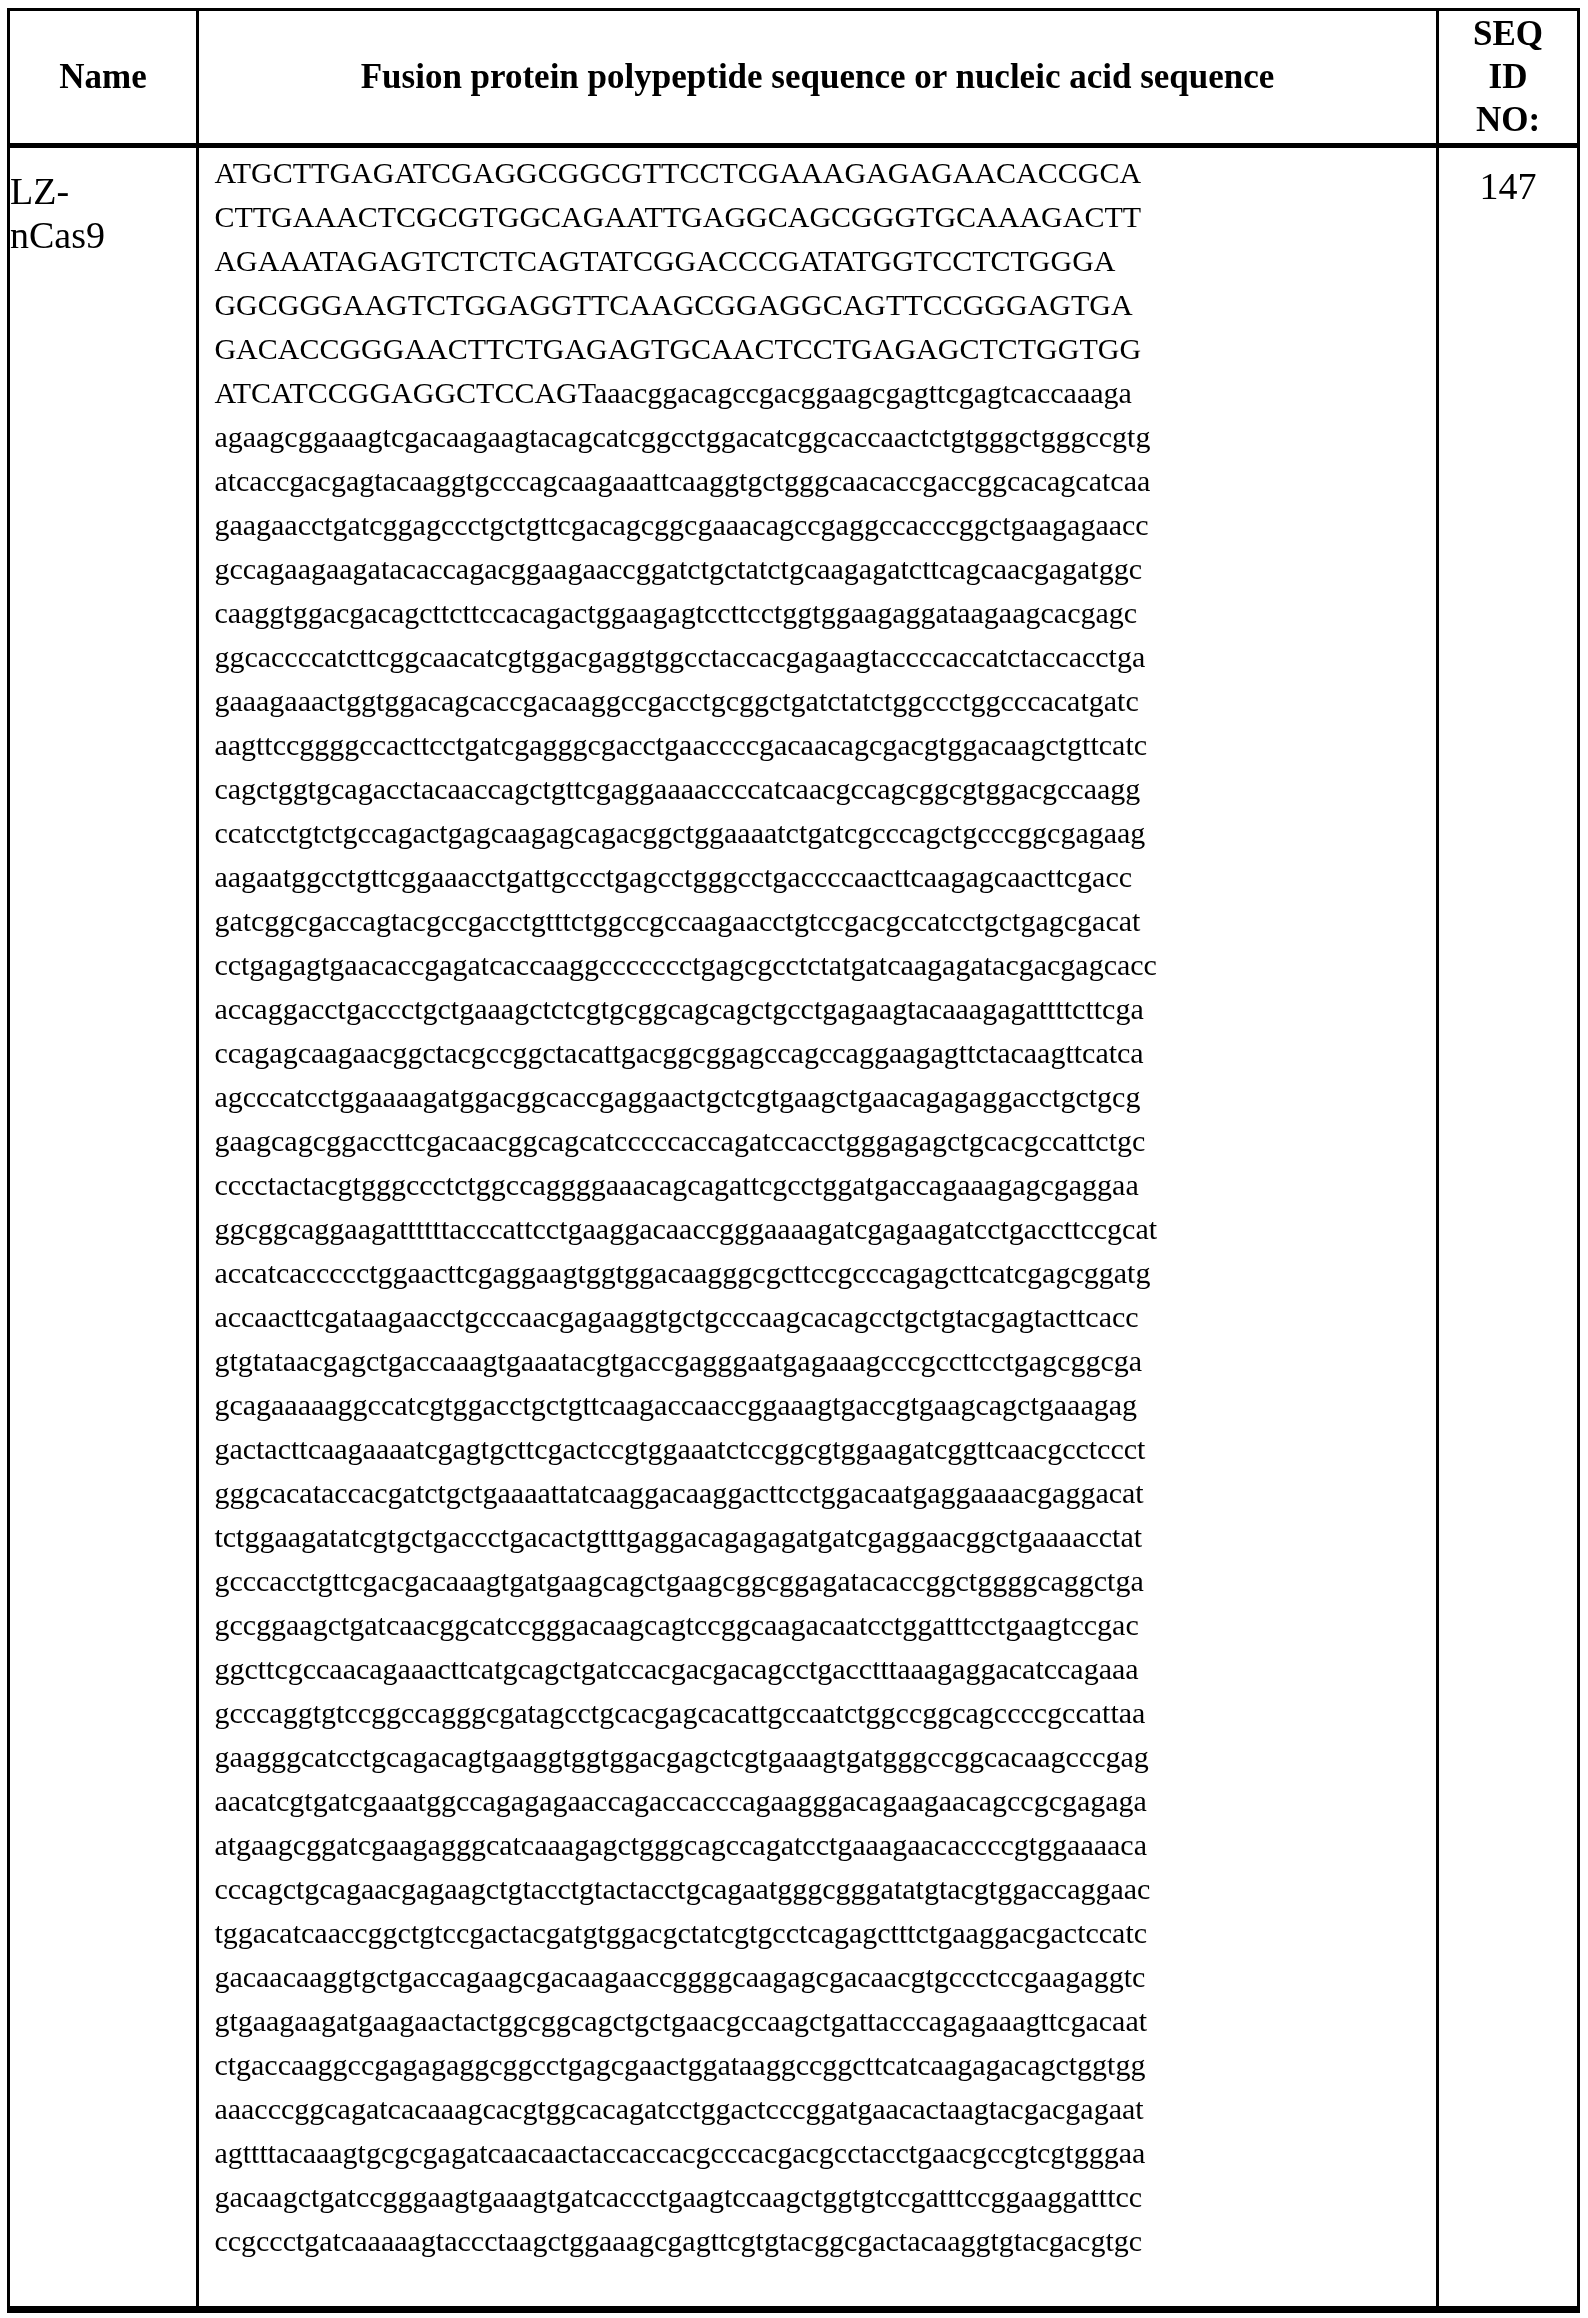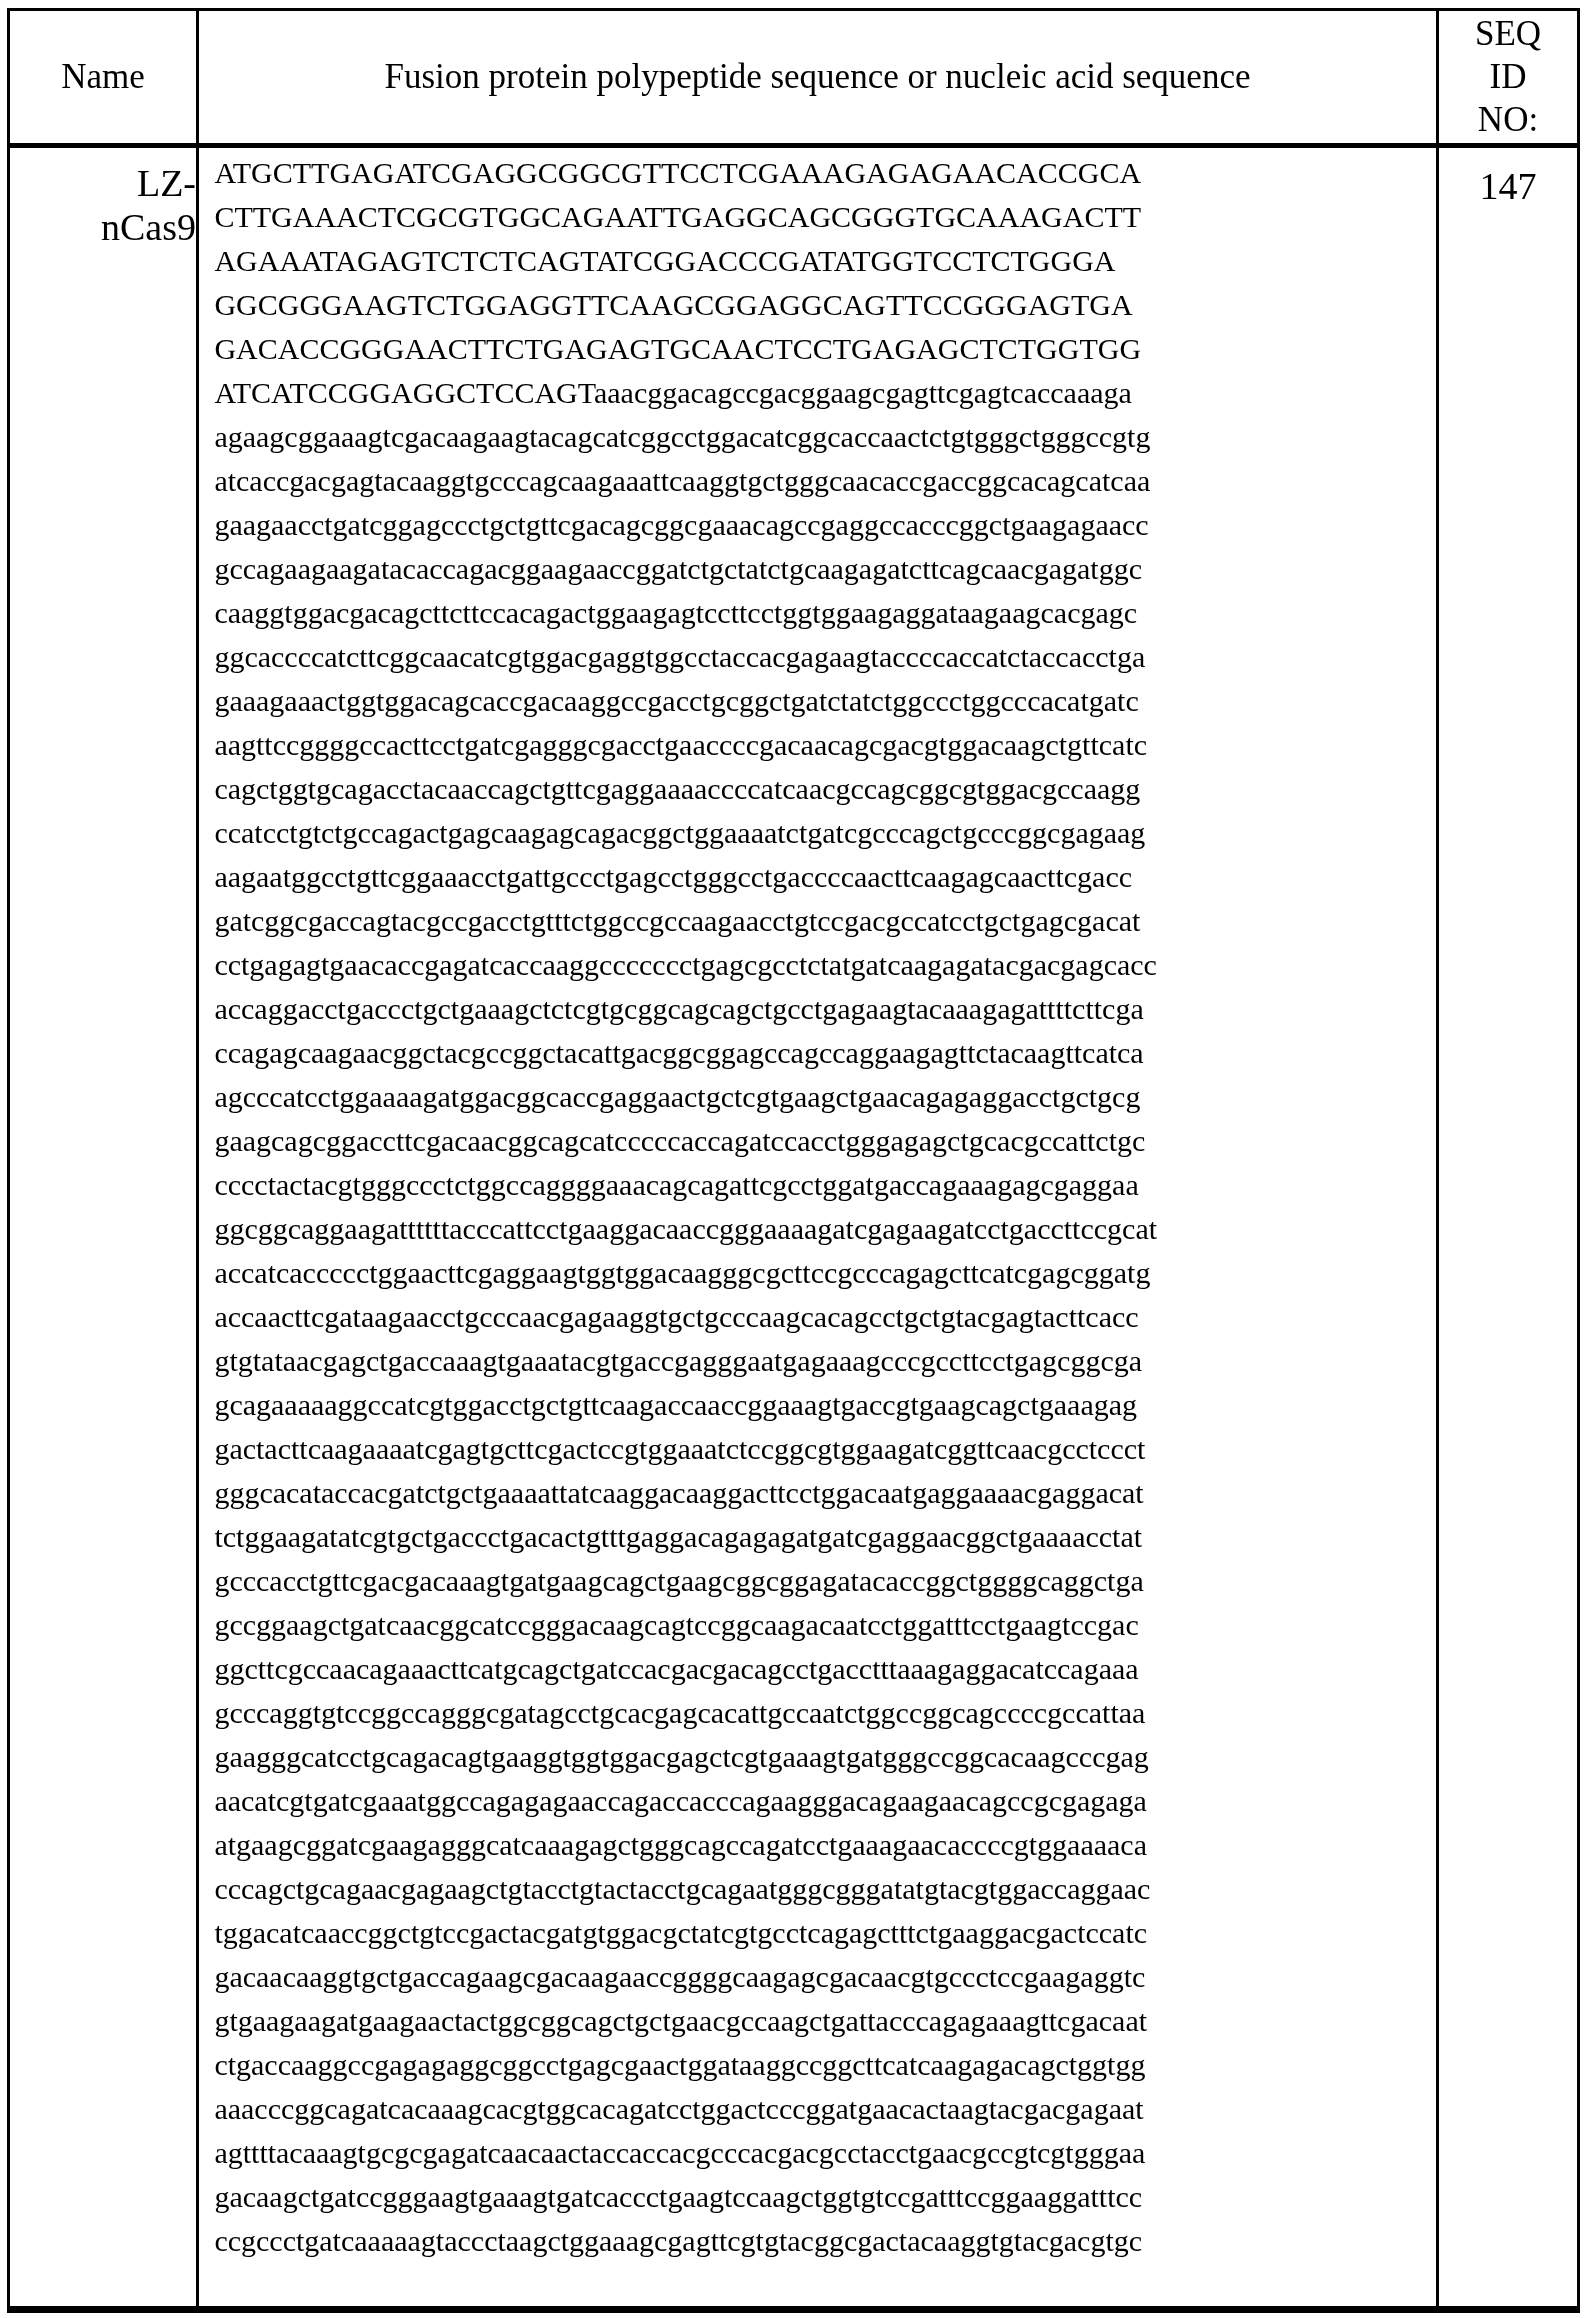--- a/index.html
+++ b/index.html
@@ -51,30 +51,30 @@
   }
   .col-seqid {
     flex: 0 0 138px;
     box-sizing: border-box;
   }
   .header-cell {
     display: flex;
     align-items: center;
     justify-content: center;
     text-align: center;
-    font-weight: normal;
+    font-weight: bold;
     font-size: 35px;
     line-height: 43px;
   }
   .prewrap {
     white-space: pre-line;
   }
   .name-value {
-    padding-top: 13px;
-    text-align: right;
+    padding-top: 21px;
+    text-align: left;
     font-size: 38px;
     line-height: 44px;
     white-space: pre-line;
   }
   .seq-lines {
     padding: 3.1px 4.6px 0 15.4px;
     font-size: 30px;
     line-height: 44px;
   }
   .seq-lines > div {

